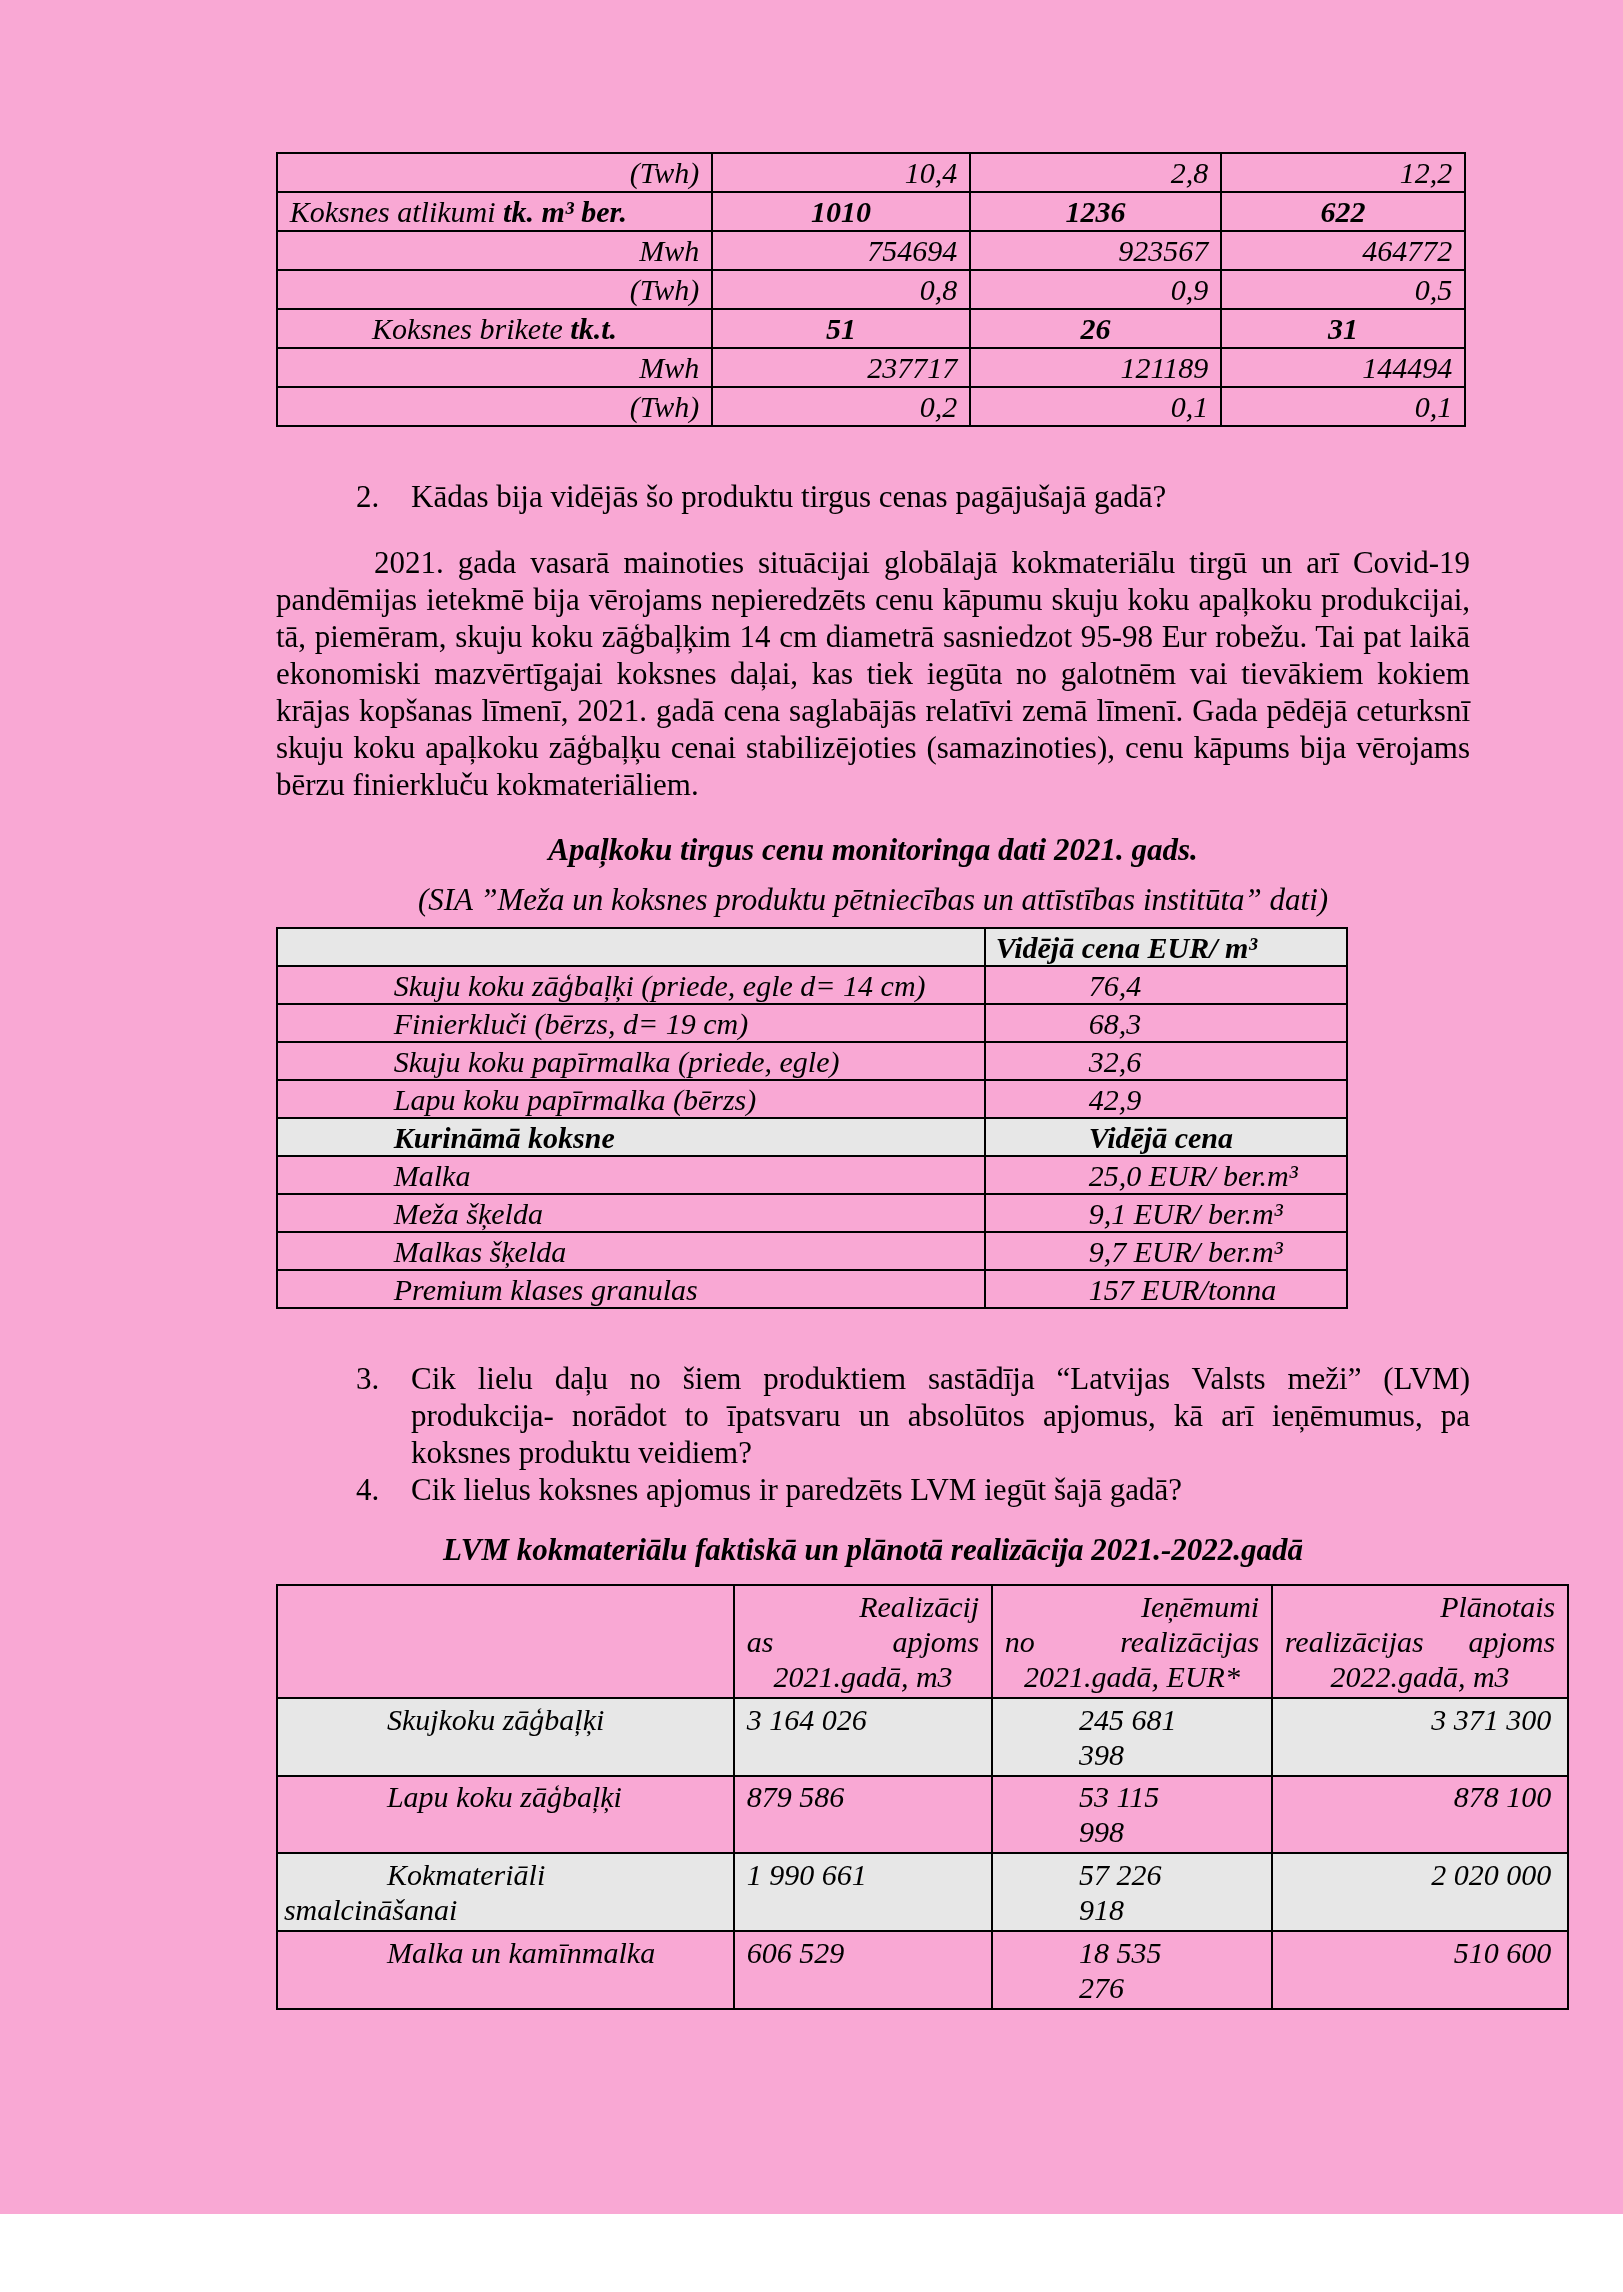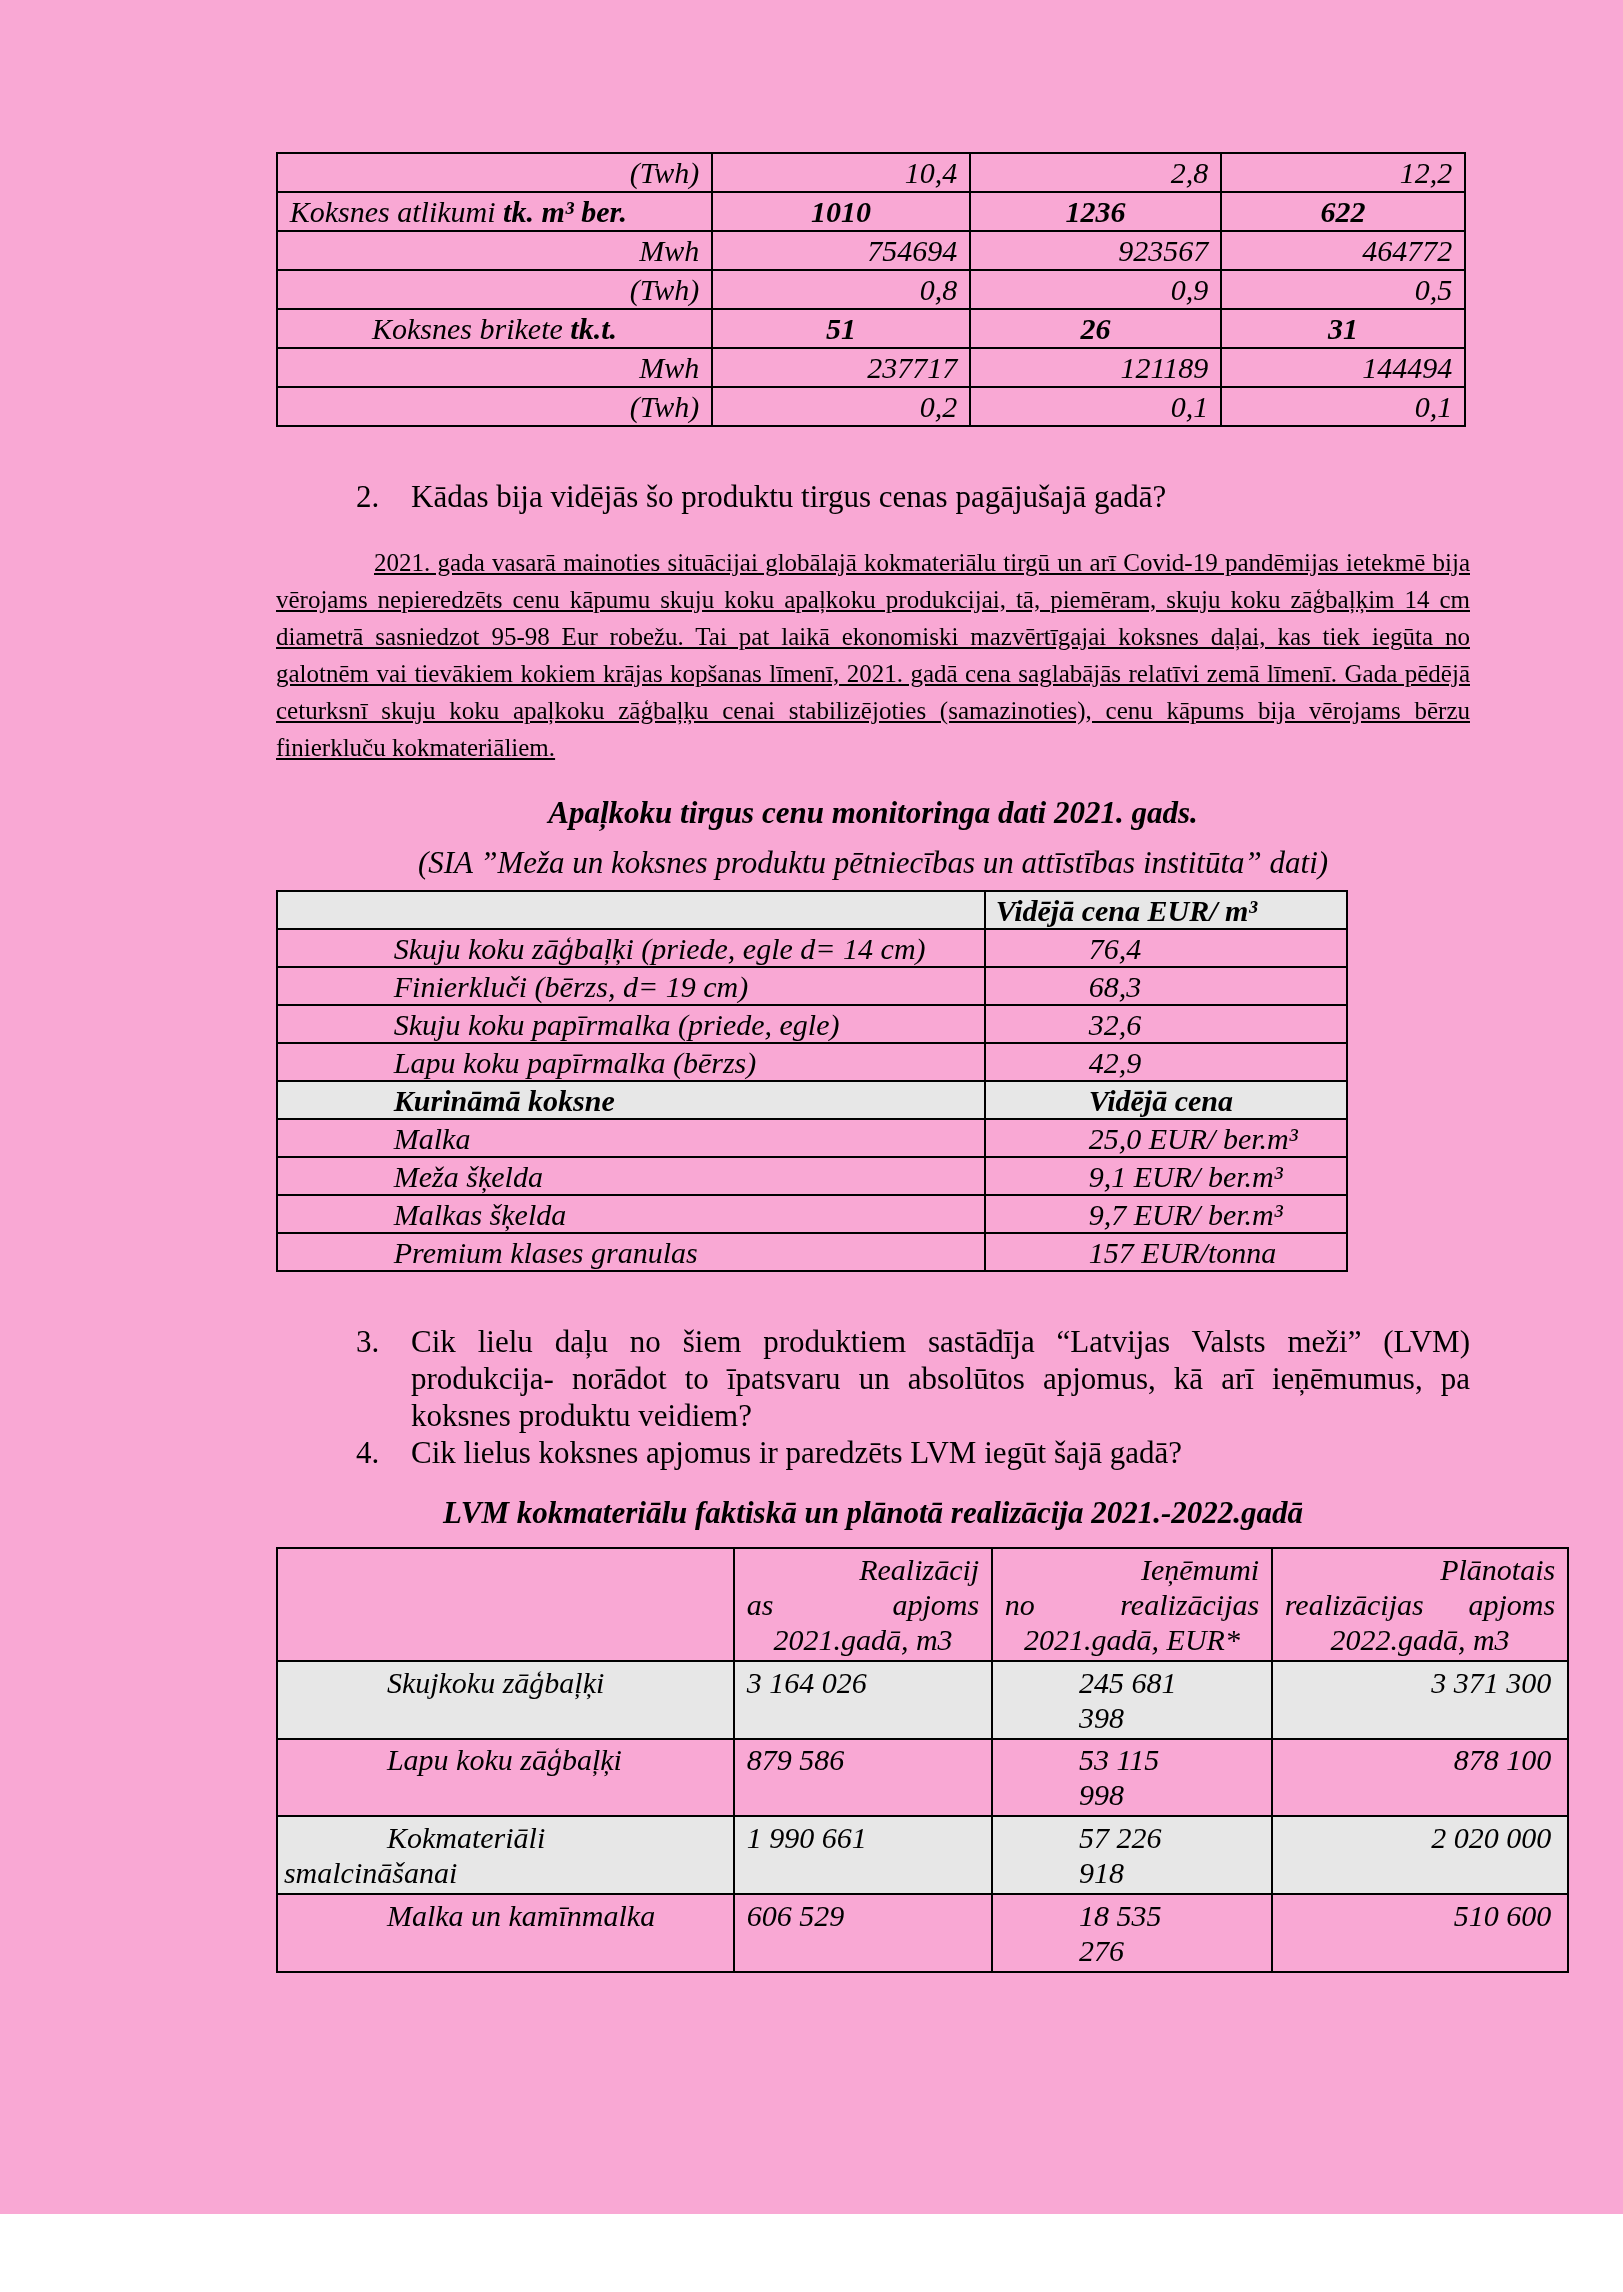--- a/index.html
+++ b/index.html
@@ -22,21 +22,21 @@
   .bold-num { font-weight: bold; }
 
   
   .q { display: flex; font-size: 31px; line-height: 37px; margin-left: 80px; margin-right: 0; }
   .q .qnum { width: 55px; flex: none; }
   .q .qtext { flex: 1; text-align: justify; }
   .q2 { margin-top: 51px; }
   .q3 { margin-top: 51px; }
 
   
-  .para { font-size: 25px; line-height: 37px; text-align: justify; text-decoration: underline; }
+  .para { font-size: 31px; line-height: 37px; text-align: justify; }
   .para1 { margin-top: 29px; text-indent: 98px; }
   .para2 { margin-top: 29px; }
 
   
   .h-center { text-align: center; font-size: 31px; }
   .h-monitoring { margin-top: 29px; font-weight: bold; font-style: italic; }
   .h-source { margin-top: 13.7px; font-style: italic; }
   .h-lvm { margin-top: 23.5px; margin-bottom: 16px; font-weight: bold; font-style: italic; }
 
   

